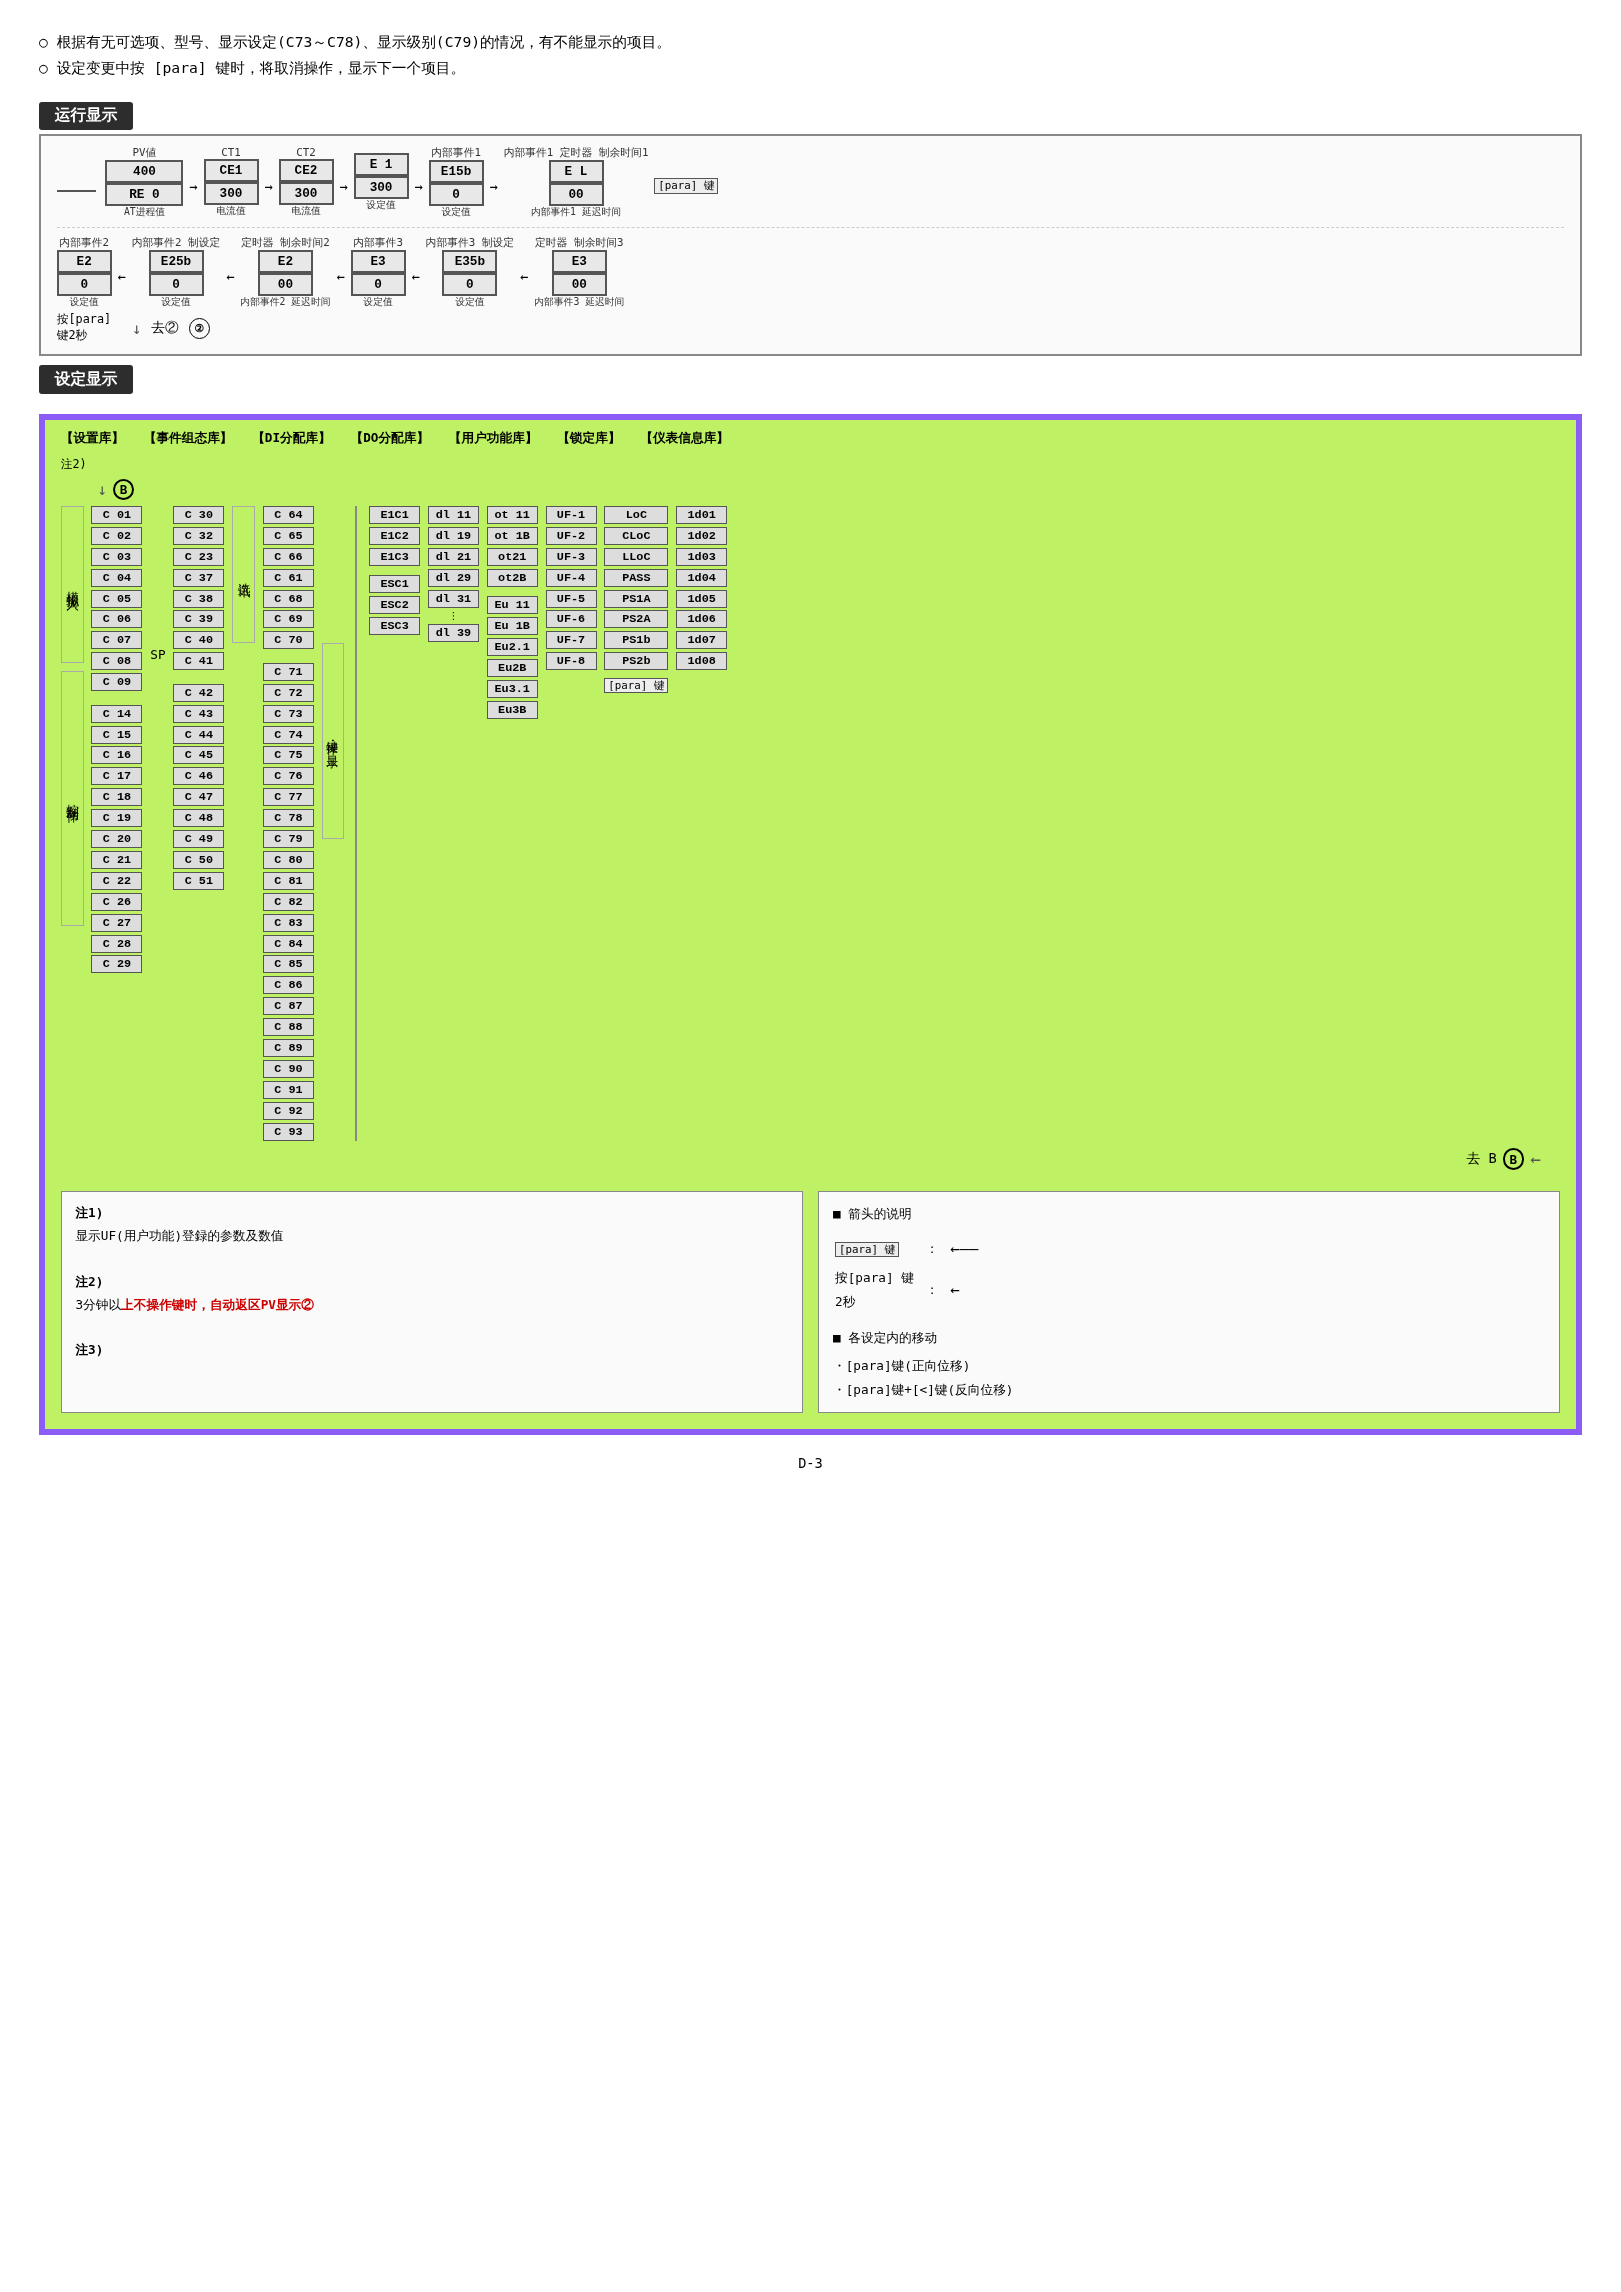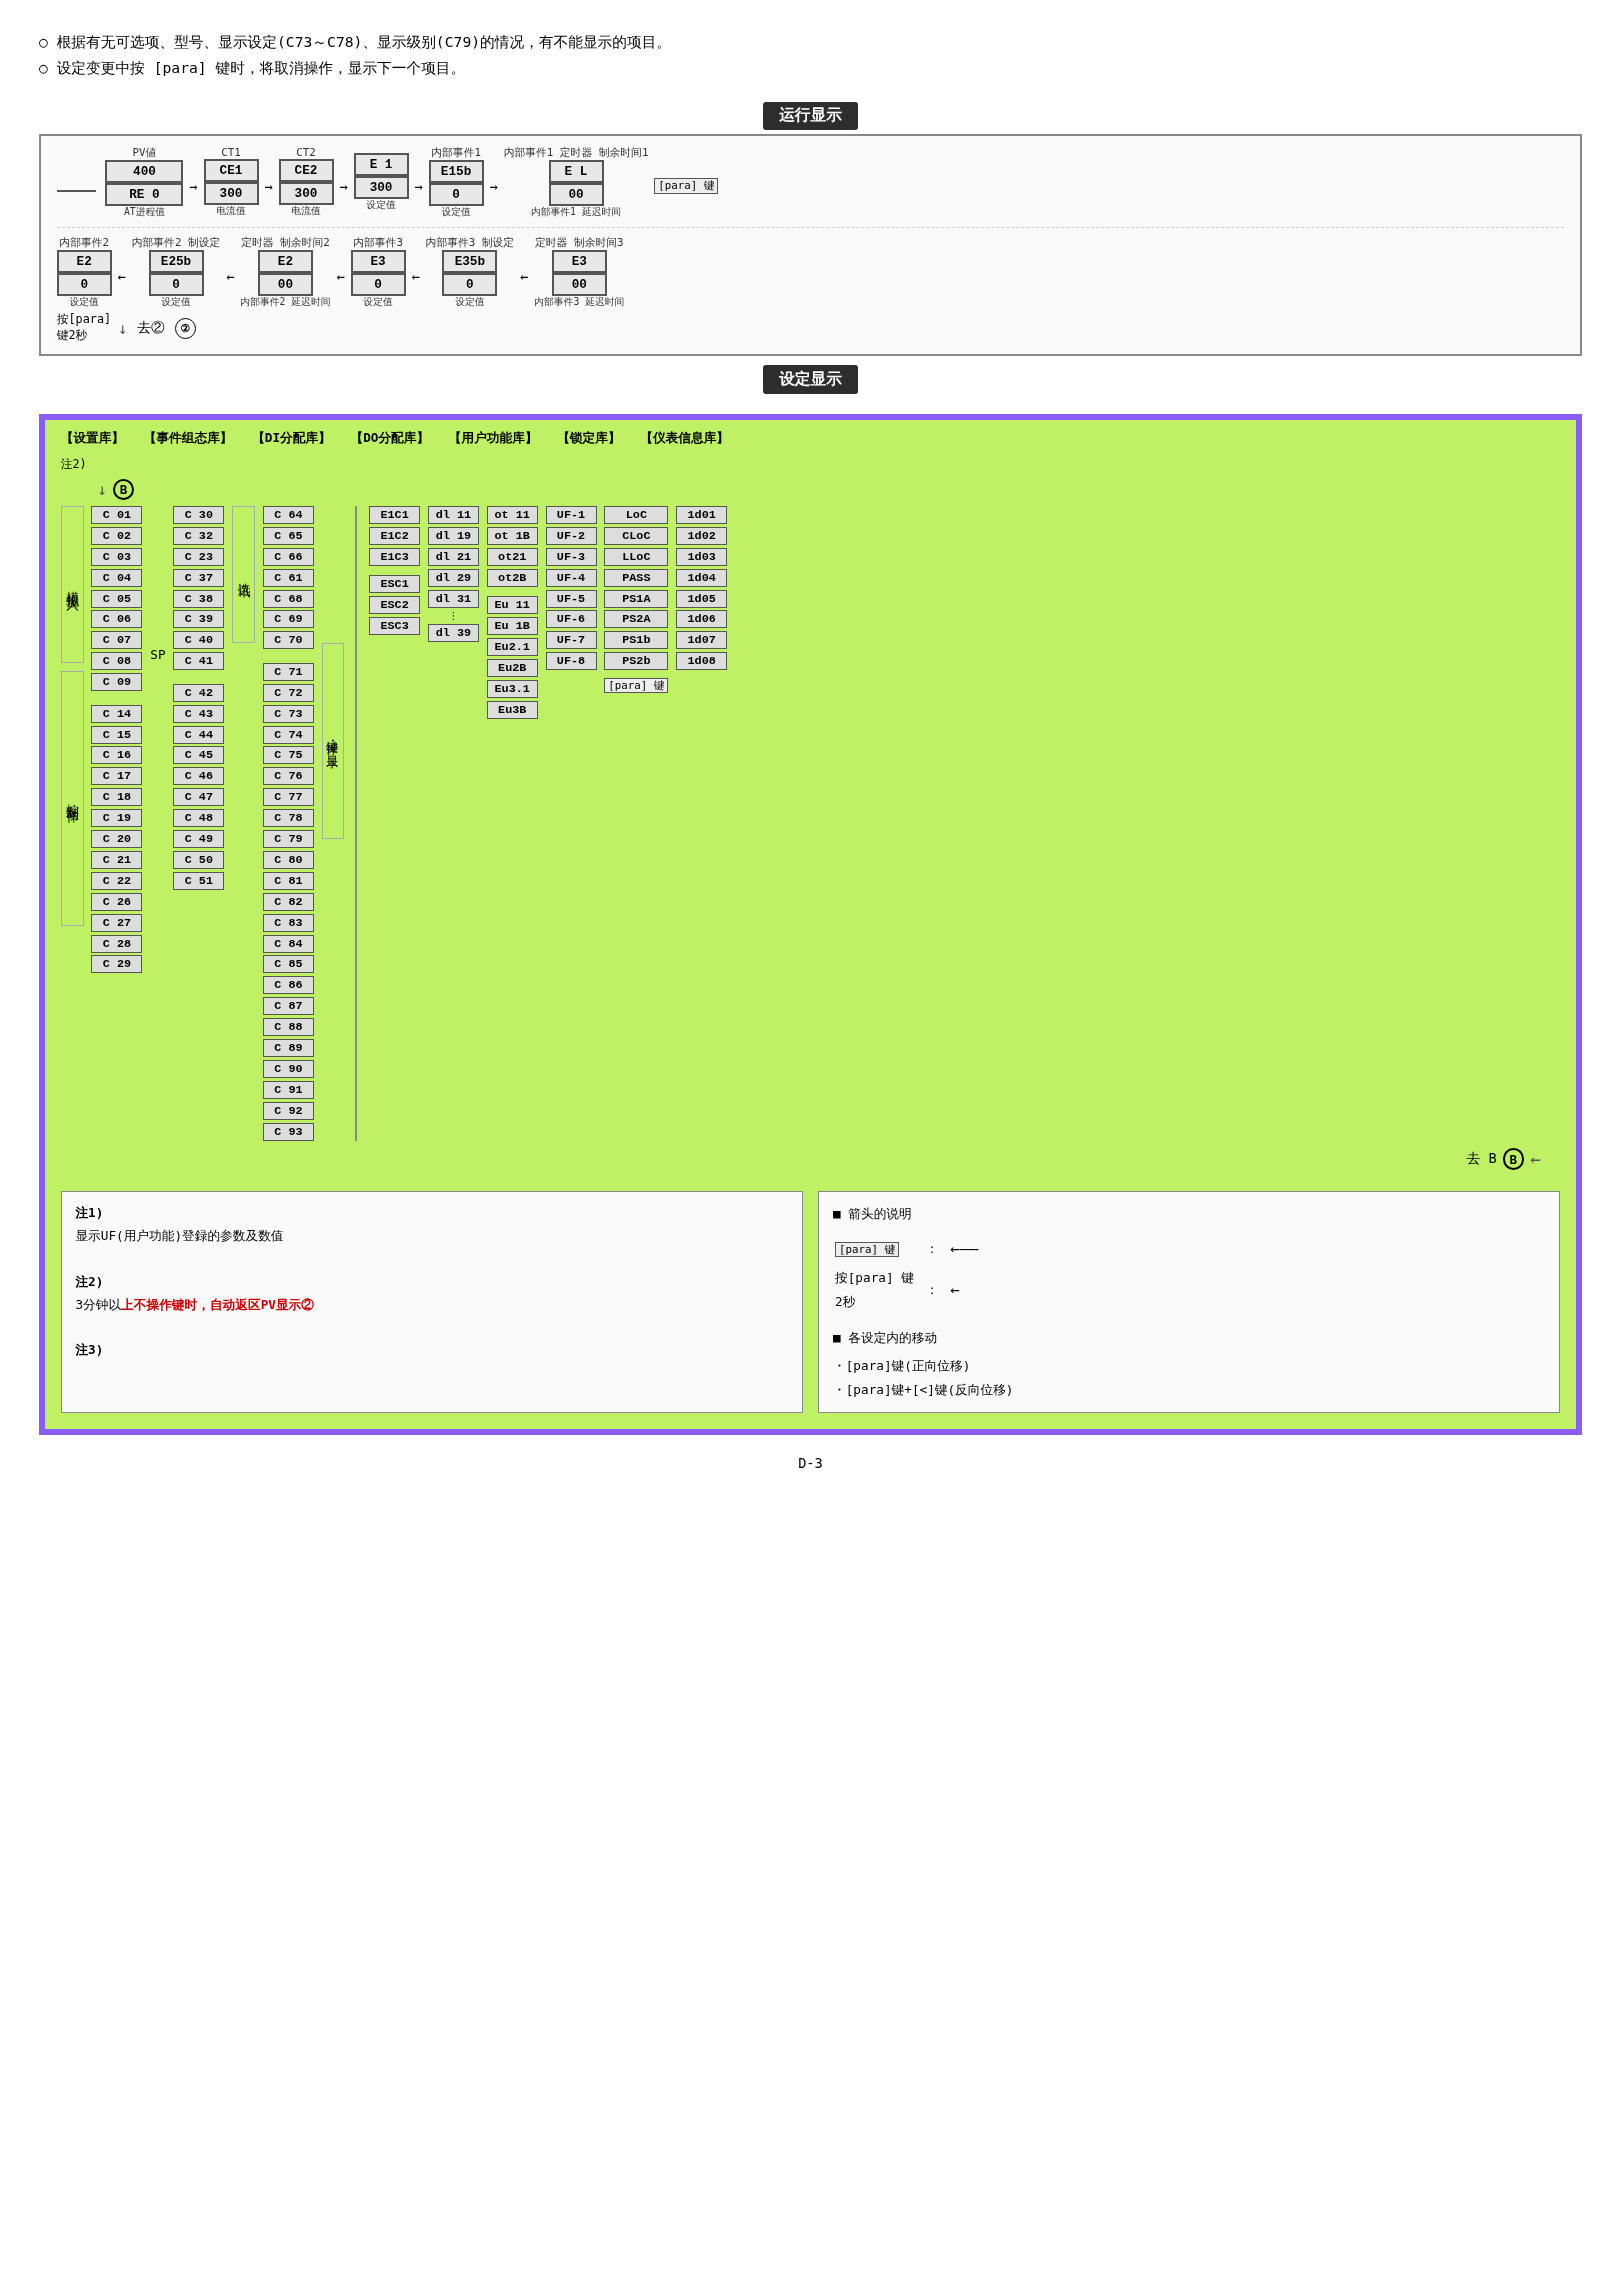--- a/index.html
+++ b/index.html
@@ -18,21 +18,21 @@
       position: relative;
     }
     .top-notes {
       font-size: 14.7px;
       line-height: 1.8;
       margin-bottom: 19.6px;
     }
     
     .section-label-right {
       display: flex;
-      justify-content: center;
+      justify-content: flex-start;
       margin-bottom: 3.9px;
     }
     .badge {
       background: #2d2d2d;
       color: #fff;
       padding: 3.9px 15.7px;
       font-size: 15.7px;
       font-weight: bold;
       border-radius: 2.9px;
     }
@@ -309,21 +309,21 @@
           <span class="lcd-label">内部事件2</span>
           <div class="lcd-box">E2</div>
           <div class="lcd-box">0</div>
           <span class="sub-text">设定值</span>
         </div>
 
       </div>
     </div>
 
     <div style="display:flex;align-items:center;gap:9.8px;margin-top:3.9px;">
-      <div style="display:flex;align-items:center;gap:7px;">
+      <div style="display:flex;align-items:center;gap:21px;">
         <span style="font-size:11.8px;">按[para]<br>键2秒</span>
         <span style="font-size:15.7px;color:#555;">↓</span>
       </div>
       <span>去②</span>
       <div class="goto-circle">②</div>
     </div>
   </div>
 
   <div class="section-label-right" style="margin-top:9px;">
     <span class="badge">设定显示</span>

